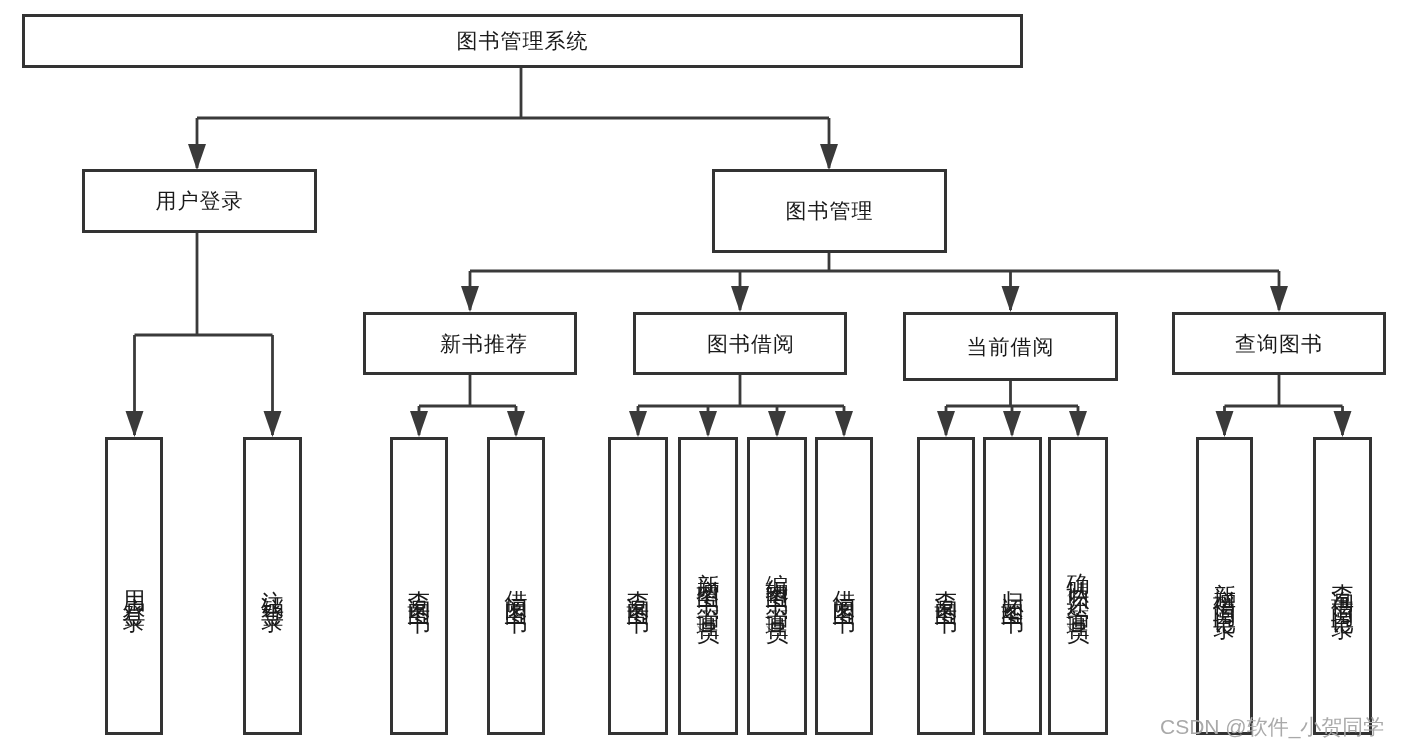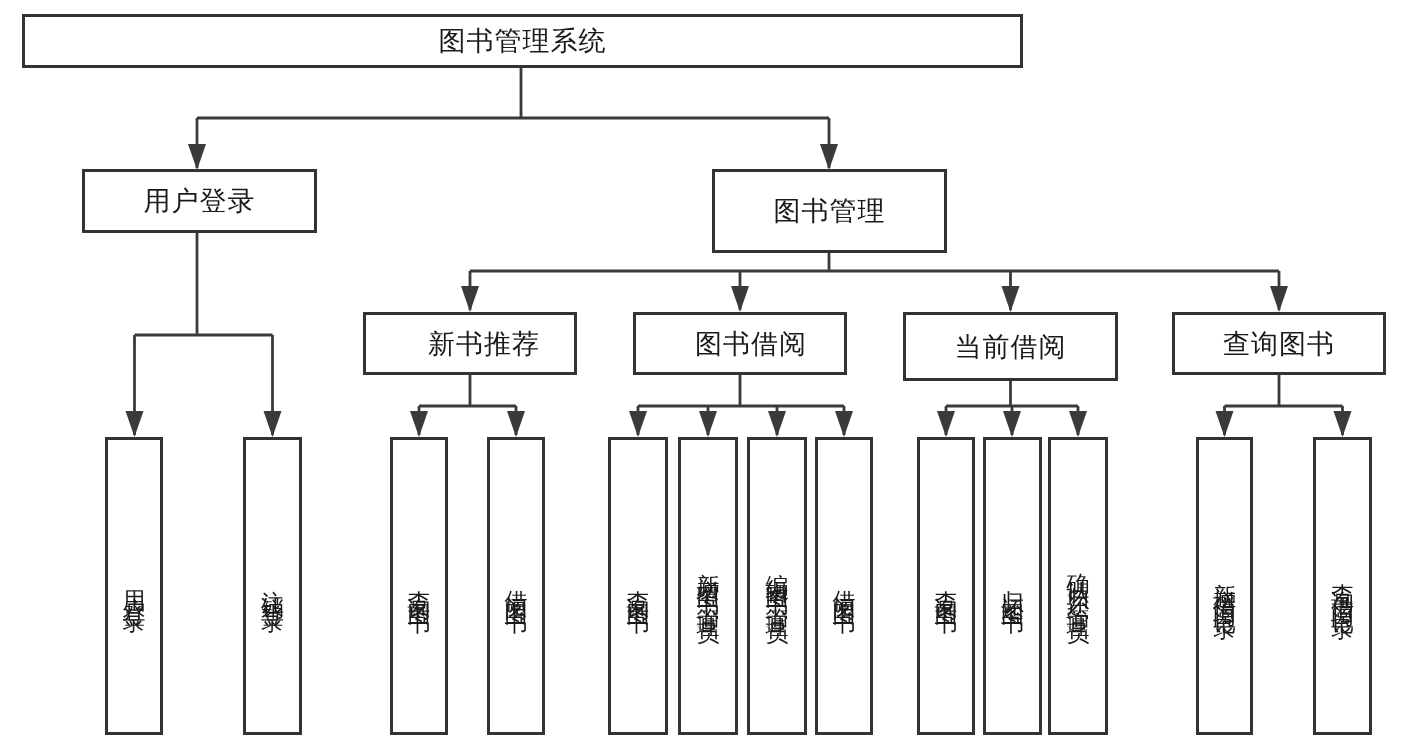--- a/index.html
+++ b/index.html
@@ -26,21 +26,21 @@
     z-index: 1;
   }
   .node {
     position: absolute;
     box-sizing: border-box;
     border: 3px solid var(--border);
     background: #ffffff;
     display: flex;
     align-items: center;
     justify-content: center;
-    font-size: 27px;
+    font-size: 21px;
     letter-spacing: 1px;
     z-index: 2;
     text-align: center;
   }
   .vnode {
     writing-mode: vertical-rl;
     text-orientation: mixed;
     font-size: 23px;
     line-height: 1;
     letter-spacing: 7px;
@@ -155,14 +155,15 @@
   <div class="node vnode" style="left:747px; top:437px; width:60px; height:298px;">编辑图书（管理员）</div>
   <div class="node vnode" style="left:815px; top:437px; width:58px; height:298px;">借阅图书</div>
 
   <div class="node vnode" style="left:917px; top:437px; width:58px; height:298px;">查询图书</div>
   <div class="node vnode" style="left:983px; top:437px; width:59px; height:298px;">归还图书</div>
   <div class="node vnode" style="left:1048px; top:437px; width:60px; height:298px;">确认归还（管理员）</div>
 
   <div class="node vnode" style="left:1196px; top:437px; width:57px; height:298px;">新增借阅记录</div>
   <div class="node vnode" style="left:1313px; top:437px; width:59px; height:298px;">查询借阅记录</div>
 
+  <div class="watermark">CSDN @软件_小贺同学</div>
 
 </div>
 
 </body></html>

